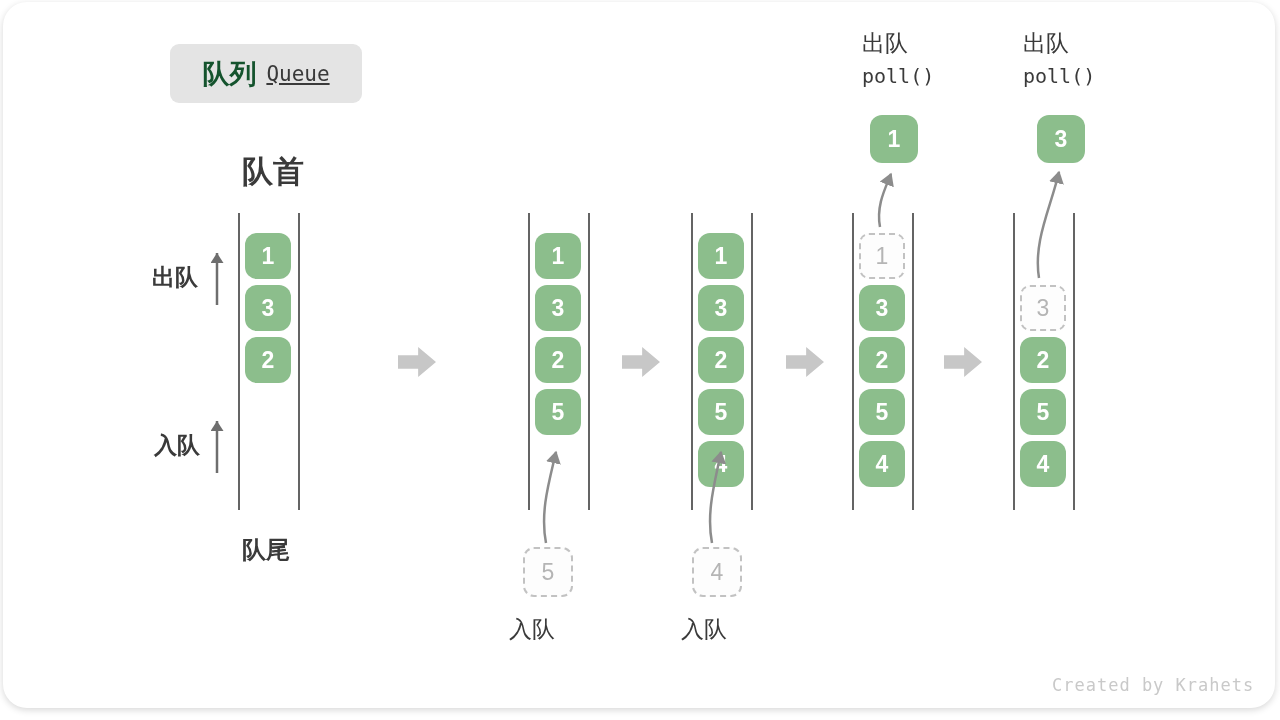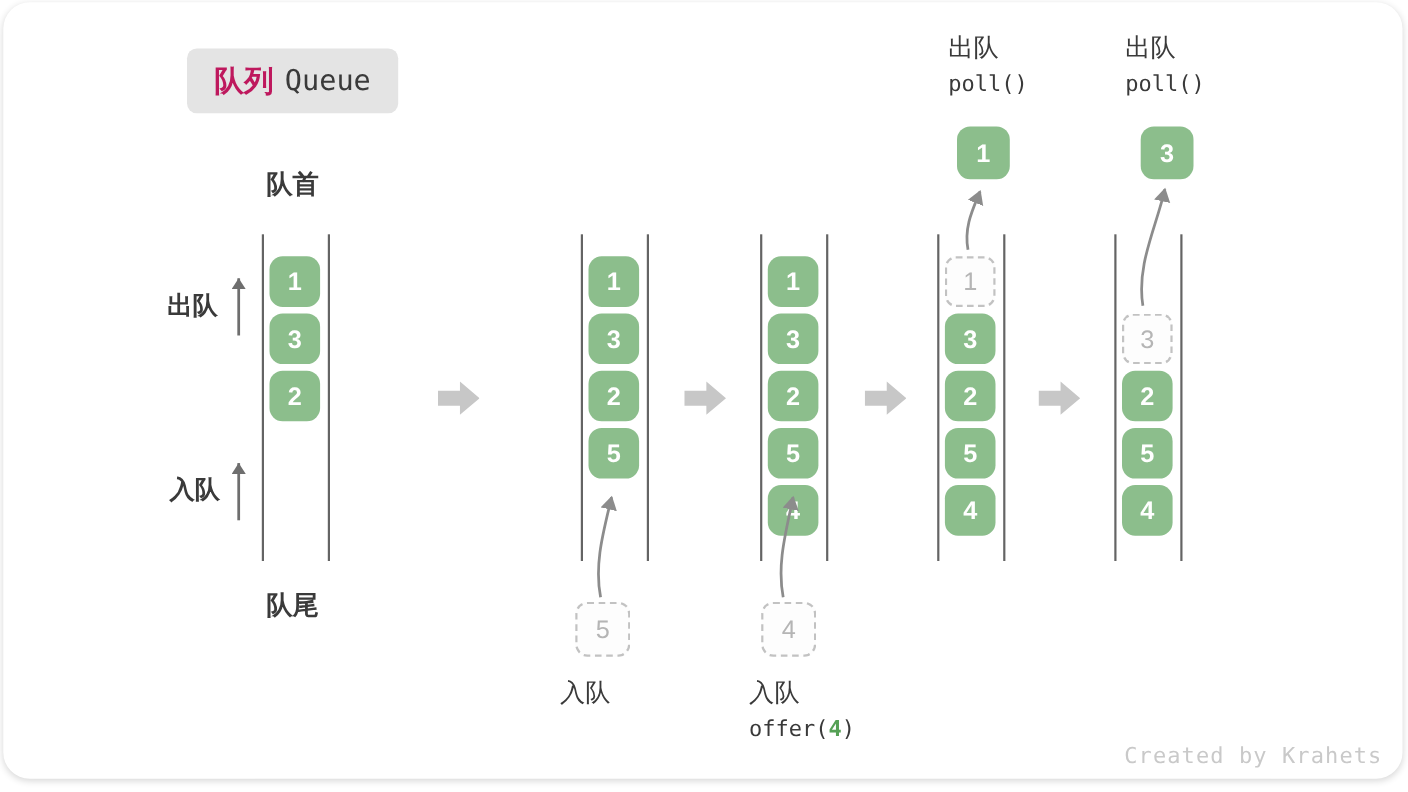--- a/index.html
+++ b/index.html
@@ -11,25 +11,25 @@
     position:absolute;left:3px;top:2px;width:1272px;height:706px;
     background:#ffffff;border-radius:24px;
     box-shadow:0 2px 7px rgba(0,0,0,0.16);
   }
   
   .title-badge{
     position:absolute;left:170px;top:44px;width:192px;height:59px;
     background:#e4e4e4;border-radius:9px;
     display:flex;align-items:center;justify-content:center;gap:10px;
   }
-  .title-zh{font-size:27px;font-weight:bold;color:#be185d;}
-  .title-en{font-size:26px;color:#3a3a3a;font-family:"DejaVu Sans Mono",monospace;}
+  .title-zh{font-size:27px;font-weight:bold;color:#14532d;}
+  .title-en{font-size:21px;color:#3a3a3a;font-family:"DejaVu Sans Mono",monospace;text-decoration:underline;}
   
   .lbl{position:absolute;color:#3a3a3a;font-weight:bold;white-space:nowrap;}
-  .lbl-front{left:242px;top:151px;font-size:24px;}
+  .lbl-front{left:242px;top:151px;font-size:31px;}
   .lbl-rear{left:242px;top:534px;font-size:24px;}
   .lbl-dequeue{left:152px;top:262px;font-size:23px;}
   .lbl-enqueue{left:154px;top:430px;font-size:23px;}
   
   .qline{position:absolute;top:213px;width:1.6px;height:297px;background:#646464;}
   
   .box{
     position:absolute;width:46px;height:46px;border-radius:12px;
     background:#8cbe8c;color:#ffffff;font-size:23px;font-weight:bold;
     display:flex;align-items:center;justify-content:center;
@@ -47,21 +47,21 @@
     -webkit-clip-path:polygon(0 31%,53% 31%,53% 8%,100% 50%,53% 92%,53% 69%,0 69%);
     clip-path:polygon(0 31%,53% 31%,53% 8%,100% 50%,53% 92%,53% 69%,0 69%);
   }
   
   .op{position:absolute;white-space:nowrap;}
   .op .zh{display:block;font-size:23px;color:#3a3a3a;line-height:30px;}
   .op .code{display:block;font-size:20px;color:#3a3a3a;line-height:36px;font-family:"DejaVu Sans Mono",monospace;}
   .op .arg{color:#55a055;font-weight:bold;}
   .svgabs{position:absolute;overflow:visible;}
   .watermark{
-    position:absolute;left:1022px;top:675px;font-size:20px;color:#c9c9c9;
+    position:absolute;left:1052px;top:675px;font-size:17px;color:#c9c9c9;
     font-family:"DejaVu Sans Mono",monospace;letter-spacing:1px;
   }
 </style>
 </head>
 <body>
 
 <div id="canvas">
   <div class="card"></div>
 
   <div class="title-badge">
@@ -177,17 +177,16 @@
         </marker>
       </defs>
     <path d="M9,115 C3,78 21,44 29,9" fill="none" stroke="#8c8c8c" stroke-width="2.5" marker-end="url(#m6)"></path>
   </svg>
 
   <div class="op" style="left:509px;top:614px">
     <span class="zh">入队</span>
   </div>
   <div class="op" style="left:681px;top:614px">
     <span class="zh">入队</span>
-    <span class="code"><span>offer(</span><span class="arg">4</span><span>)</span></span>
   </div>
 
   <div class="watermark">Created by Krahets</div>
 </div>
 
 </body></html>

